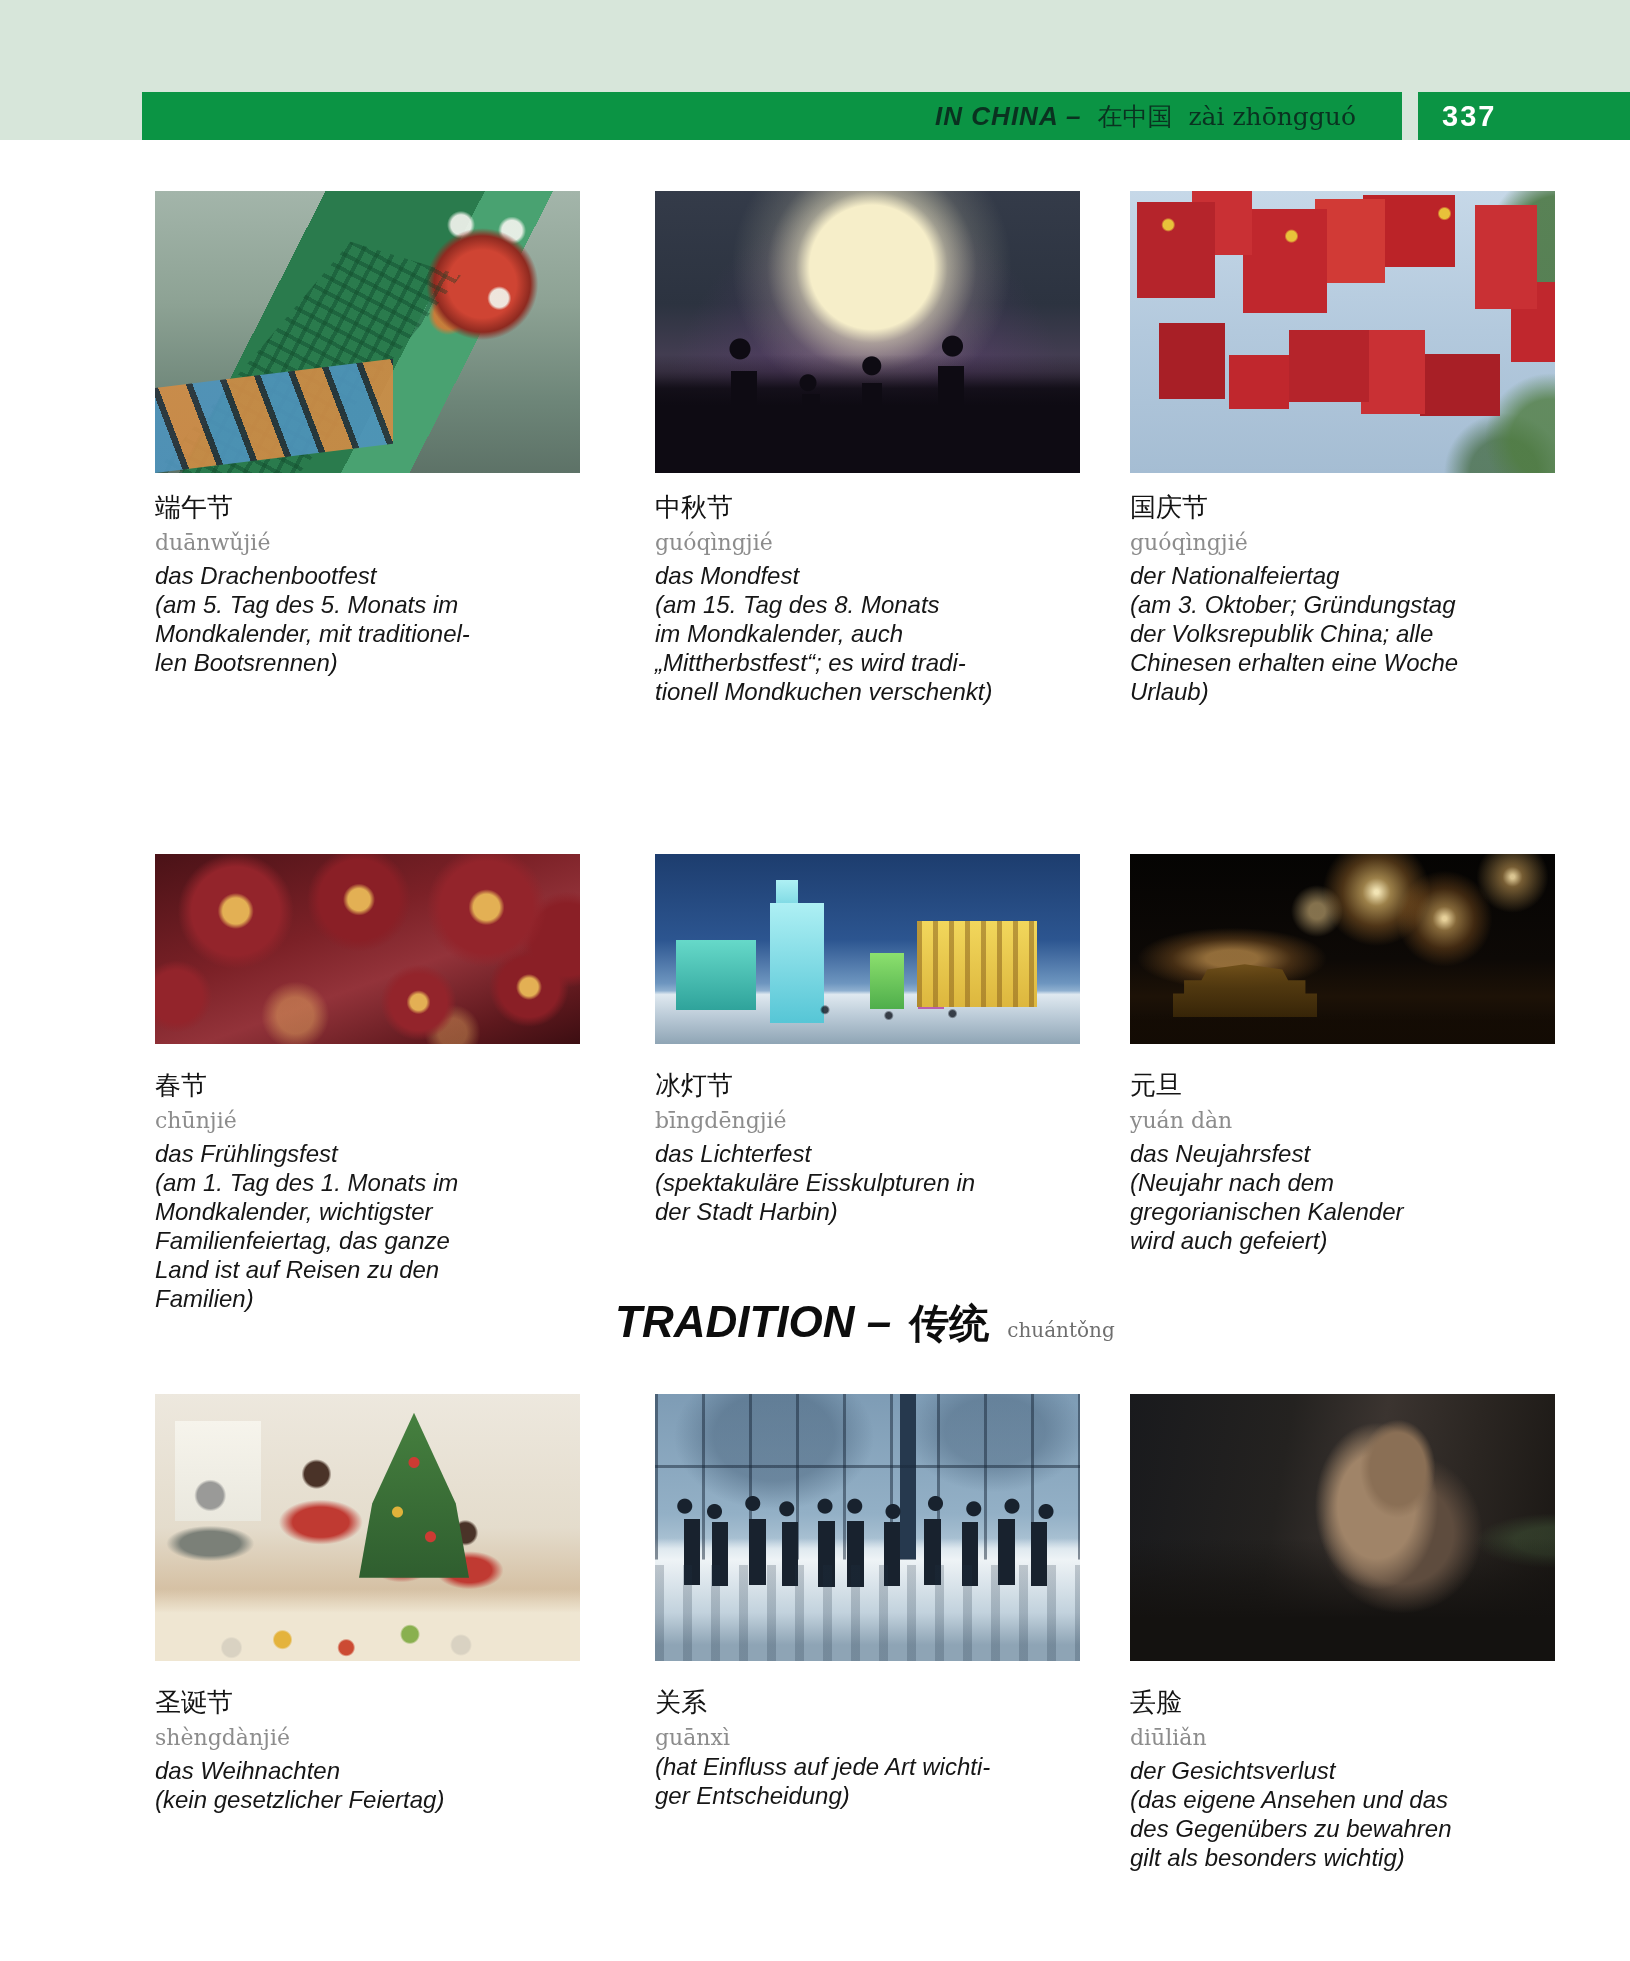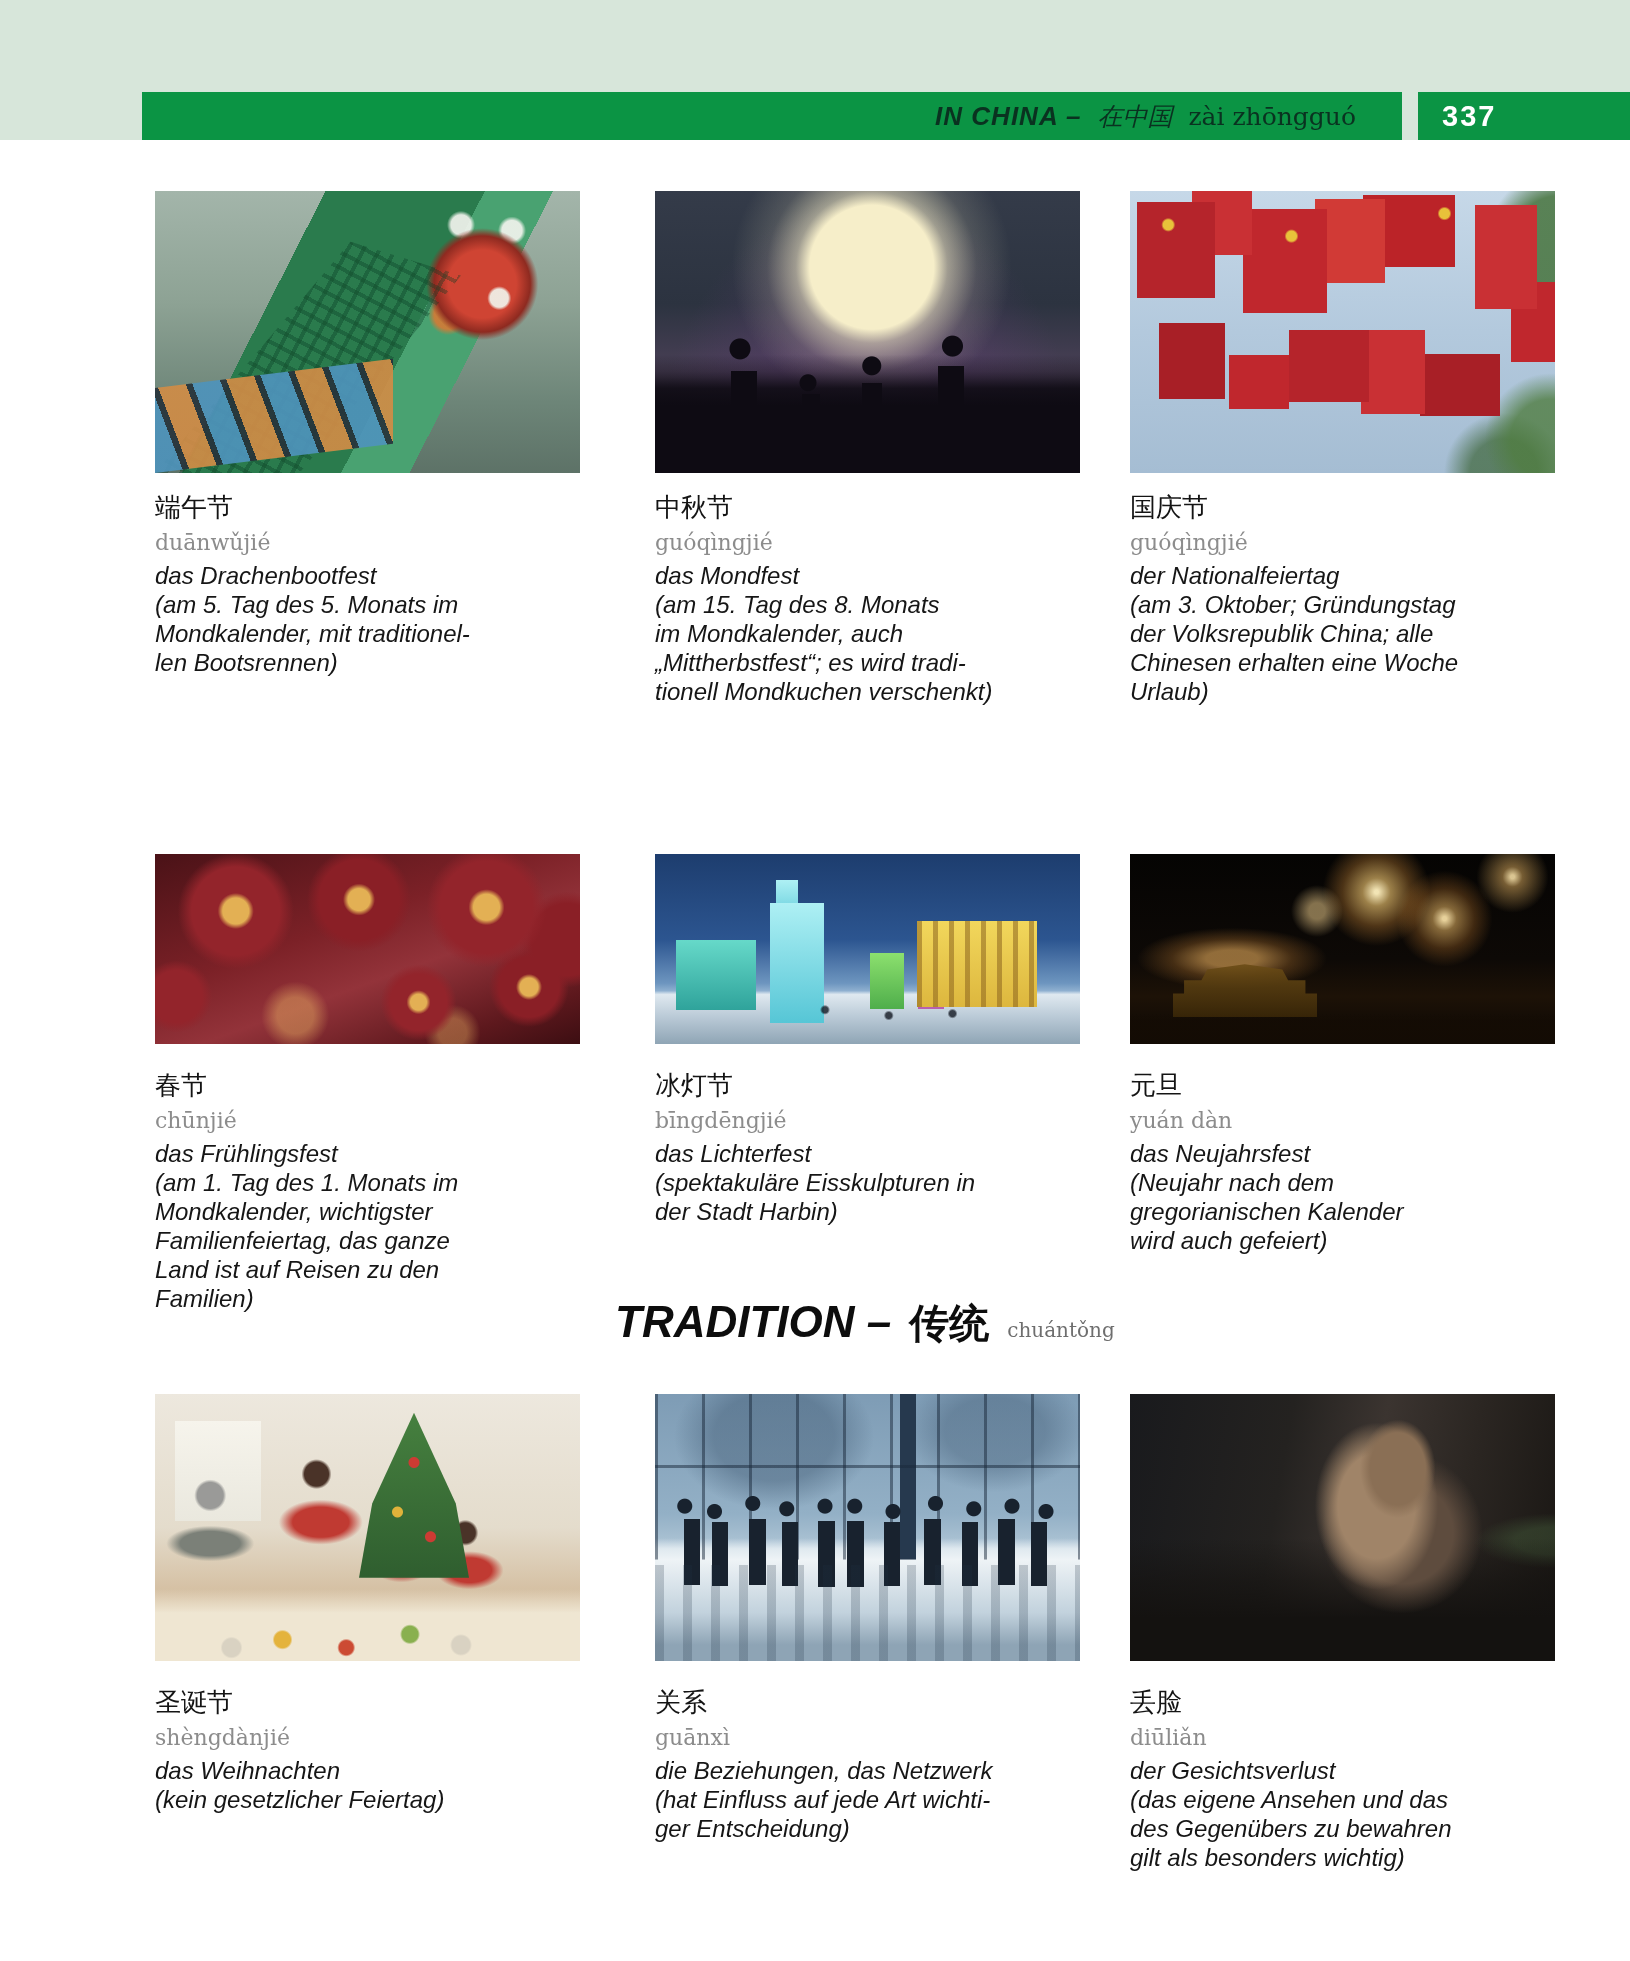--- a/index.html
+++ b/index.html
@@ -8,21 +8,21 @@
     font-family:"Liberation Sans",sans-serif;overflow:hidden;
   }
 
   
   .band{position:absolute;left:0;top:0;width:1630px;height:140px;background:#d7e6da;}
   .bar{position:absolute;top:92px;height:48px;background:#0b9444;box-sizing:border-box;}
   .bar-main{left:142px;width:1260px;display:flex;align-items:center;justify-content:flex-end;
             padding-right:46px;gap:16px;}
   .bar-page{left:1418px;width:212px;display:flex;align-items:center;padding-left:24px;}
   .h-de{font-style:italic;font-weight:bold;font-size:26px;color:#0a3220;letter-spacing:1px;white-space:nowrap;}
-  .h-zh{font-size:25px;color:#0a3220;white-space:nowrap;font-style:italic;}
+  .h-zh{font-size:25px;color:#0a3220;white-space:nowrap;}
   .h-pinyin{font-family:"DejaVu Serif",serif;font-size:25px;color:#0a3220;white-space:nowrap;}
   .h-num{color:#ffffff;font-weight:bold;font-size:29px;letter-spacing:2px;}
 
   
   .entry{position:absolute;width:425px;}
   .c1{left:115px;} .c2{left:615px;} .c3{left:1090px;}
   .r1{top:175px;} .r2{top:838px;} .r3{top:1378px;}
 
   .photo{position:relative;width:425px;overflow:hidden;}
   .r1 .photo{height:282px;} .r2 .photo{height:190px;} .r3 .photo{height:267px;}
@@ -320,21 +320,20 @@
       <div class="term">das Weihnachten</div>
       <div class="note">(kein gesetzlicher Feiertag)</div>
     </figcaption>
   </figure>
 
   <figure class="entry c2 r3">
     <div class="photo p-meeting"></div>
     <figcaption class="caption">
       <div class="zh">关系</div>
       <div class="pinyin">guānxì</div>
-      <div class="term">die Beziehungen, das Netzwerk</div>
       <div class="note">(hat Einfluss auf jede Art wichti-
 ger Entscheidung)</div>
     </figcaption>
   </figure>
 
   <figure class="entry c3 r3">
     <div class="photo p-face"></div>
     <figcaption class="caption">
       <div class="zh">丢脸</div>
       <div class="pinyin">diūliǎn</div>

